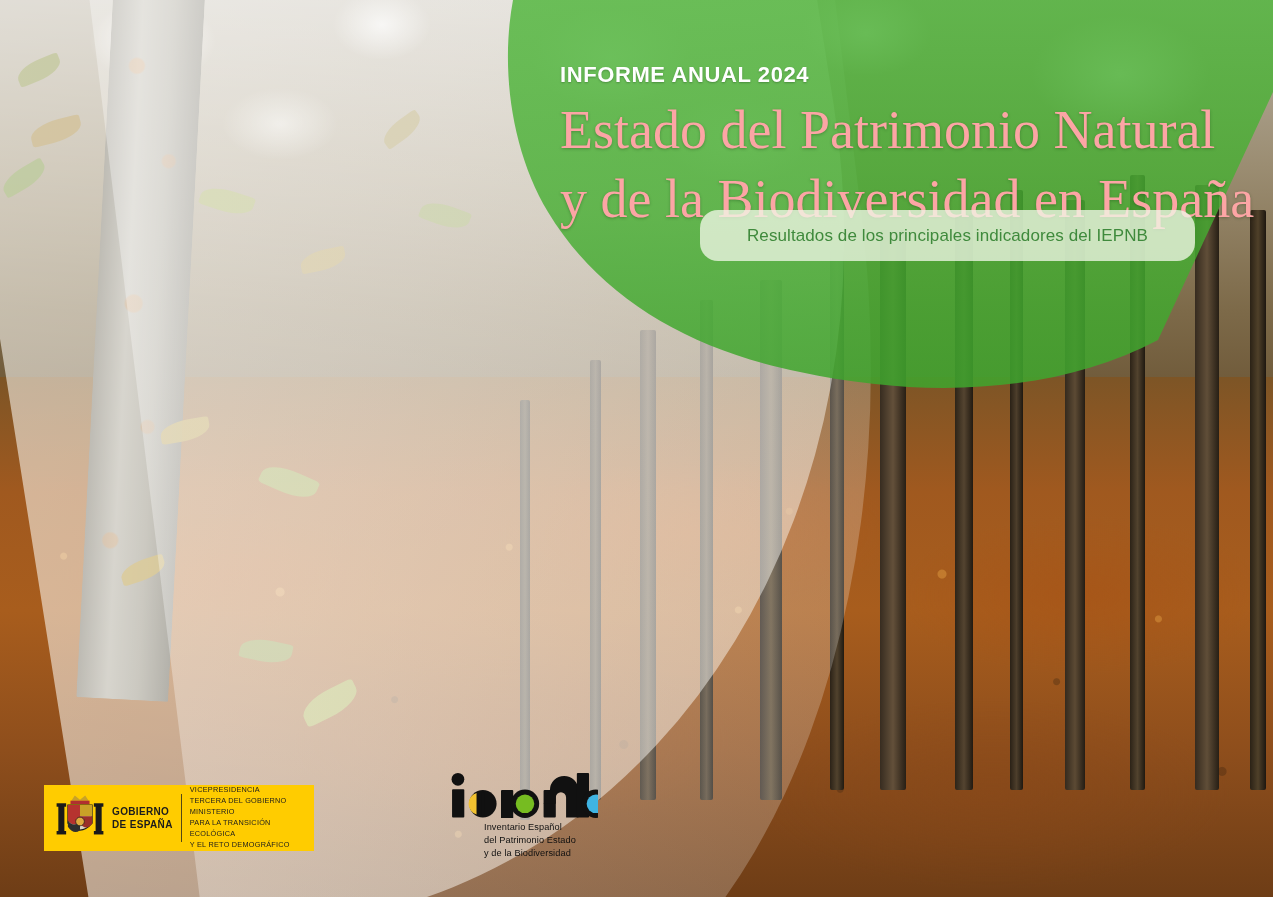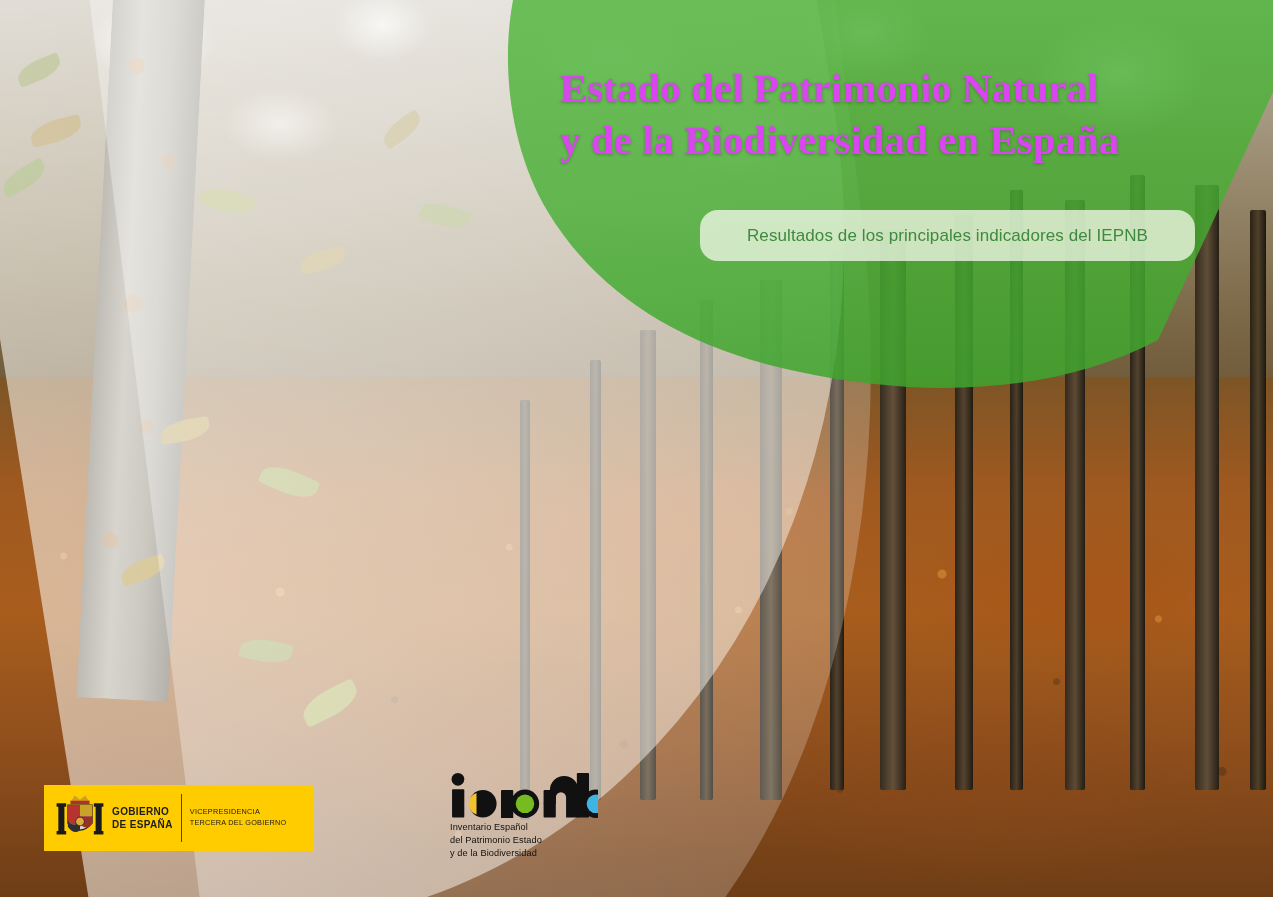--- a/index.html
+++ b/index.html
@@ -116,24 +116,24 @@
     font-family: "Liberation Sans", sans-serif;
     font-weight: bold;
     font-size: 22px;
     letter-spacing: .6px;
     color: #ffffff;
     text-shadow: 0 1px 2px rgba(20,60,20,.35);
     margin-bottom: 8px;
   }
   .main-title {
     font-family: "Liberation Serif", serif;
-    font-weight: bold;
-    font-size: 41px;
+    font-weight: normal;
+    font-size: 54px;
     line-height: 1.28;
-    color: #d946ef;
+    color: #fca5a5;
     text-shadow: 0 1px 3px rgba(20,60,20,.35);
     white-space: nowrap;
   }
   .subtitle-pill {
     position: absolute;
     left: 700px; top: 210px;
     width: 495px; height: 51px;
     background: rgba(239,246,230,.78);
     border-radius: 18px;
     display: flex; align-items: center; justify-content: center;
@@ -168,21 +168,21 @@
     color: #1c1c1c; letter-spacing: .25px;
   }
   .gov-dept .blk { margin-bottom: 0; }
 
   
   .iepnb-logo { position: absolute; left: 450px; top: 772px; width: 160px; }
   .iepnb-mark { width: 148px; height: 46px; display: block; }
   .iepnb-tag {
     font-family: "Liberation Sans", sans-serif;
     font-size: 9.2px; line-height: 1.42;
-    color: #101010; margin-top: 3px; 
+    color: #101010; margin-top: 3px; margin-left: 34px;
     letter-spacing: .1px;
   }
 </style>
 </head>
 <body>
 
 <div class="cover">
 
   <div class="photo">
     <div class="photo-sky"></div>
@@ -271,20 +271,21 @@
     <path d="M 513 0
              L 1273 0
              L 1273 92
              L 1158 340
              C 1060 392, 930 400, 800 372
              C 690 350, 600 298, 548 212
              C 512 152, 500 70, 513 0 Z" fill="url(#gblob)"></path>
   </svg>
 
   <div class="title-block">
+    <div class="kicker">INFORME ANUAL 2024</div>
     <div class="main-title">Estado del Patrimonio Natural</div>
     <div class="main-title">y de la Biodiversidad en España</div>
   </div>
 
   <div class="subtitle-pill">
     <span class="subtitle-text">Resultados de los principales indicadores del IEPNB</span>
   </div>
 
   <div class="gov-bar">
     <svg class="gov-crest" viewBox="0 0 60 60">
@@ -309,20 +310,25 @@
     <div class="gov-name">
       <div>GOBIERNO</div>
       <div>DE ESPAÑA</div>
     </div>
     <div class="gov-rule"></div>
     <div class="gov-dept">
       <div class="blk">
         <div>VICEPRESIDENCIA</div>
         <div>TERCERA DEL GOBIERNO</div>
       </div>
+      <div>
+        <div>MINISTERIO</div>
+        <div>PARA LA TRANSICIÓN ECOLÓGICA</div>
+        <div>Y EL RETO DEMOGRÁFICO</div>
+      </div>
     </div>
   </div>
 
   <div class="iepnb-logo">
     <svg class="iepnb-mark" viewBox="0 0 300 94">
       <g fill="#111111">
 
         <circle cx="15" cy="15" r="13"></circle>
         <rect x="3" y="35" width="25" height="58" rx="2"></rect>
 

